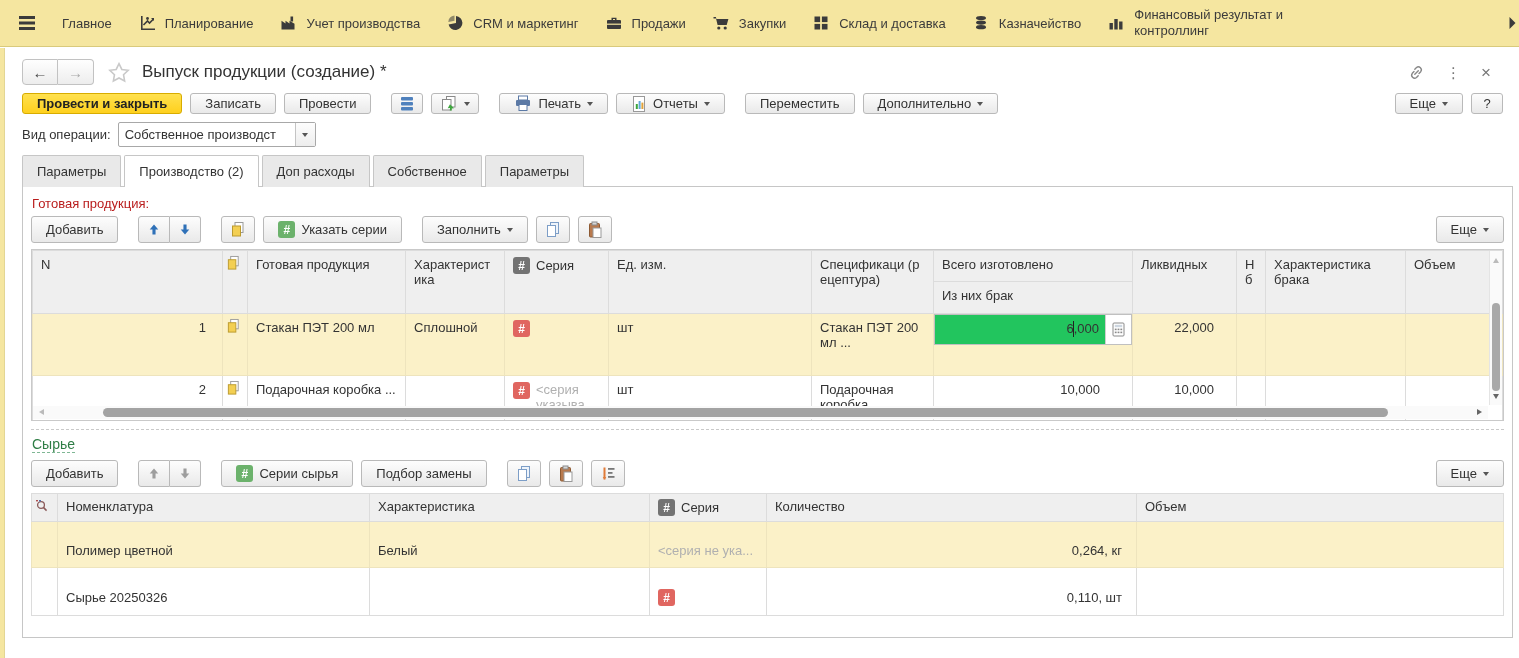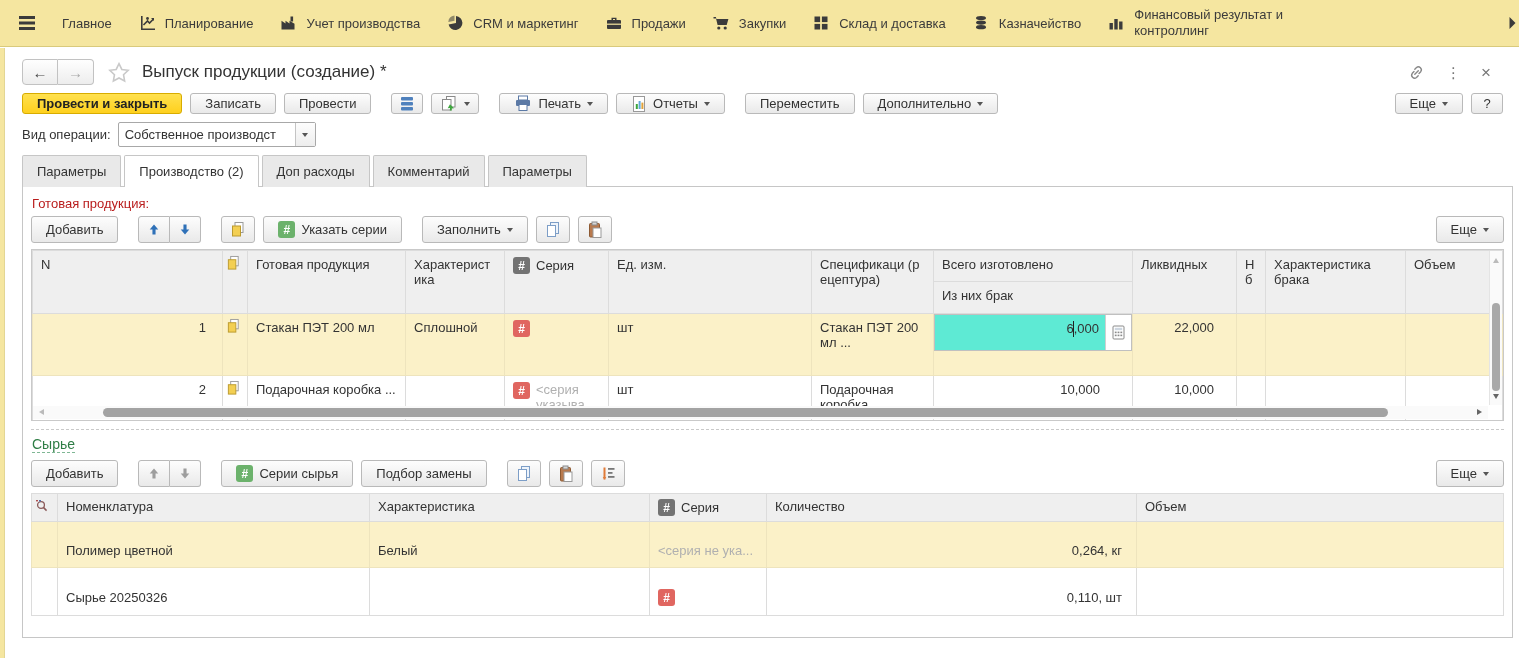--- a/index.html
+++ b/index.html
@@ -104,21 +104,21 @@
   .split-head .bot { padding:6px 8px; height:31px; }
   td { padding:6px 8px; }
   td.num { text-align:right; }
   .rowsel td { background:#fbf1c8; border-color:#eee4bd; }
   .serieswrap { display:flex; gap:6px; align-items:flex-start; }
   .ph { color:#b0b0b0; }
   .cellhead-series { display:flex; align-items:center; gap:6px; }
 
   
   td.editcell { padding:0; }
-  .editbox { margin:0; height:37px; background:#5eead4; border:1px solid #c0c0c0; display:flex; position:relative; }
+  .editbox { margin:0; height:31px; background:#22c55e; border:1px solid #c0c0c0; display:flex; position:relative; }
   .editbox .etext { flex:1; text-align:right; padding:6px 6px 0 0; }
   .caret-bar { position:absolute; right:57px; top:6px; width:1px; height:16px; background:#222; }
   .calcbtn { width:26px; border-left:1px solid #cfcfcf; display:flex; align-items:center; justify-content:center; background:#fff; cursor:pointer; }
 
   
   .vscroll { position:absolute; top:1px; right:1px; bottom:15px; width:13px; background:#fafafa; border-left:1px solid #e4e4e4; }
   .vthumb { position:absolute; left:2px; right:2px; top:52px; height:88px; background:#a9a9a9; border-radius:5px; }
   .tri-up    { position:absolute; top:4px;  left:3px; width:0; height:0; border:3.5px solid transparent; border-bottom:5px solid #bbb; }
   .tri-down  { position:absolute; bottom:3px; left:3px; width:0; height:0; border:3.5px solid transparent; border-top:5px solid #666; }
   .hscroll { position:absolute; left:1px; right:15px; bottom:1px; height:13px; background:#fafafa; }
@@ -340,21 +340,21 @@
     <span class="cbtn">
         <span class="caret"></span>
       </span>
   </div>
 </div>
 
 <div class="tabs">
   <div class="tab"><span>Параметры</span></div>
   <div class="tab active"><span>Производство (2)</span></div>
   <div class="tab"><span>Доп расходы</span></div>
-  <div class="tab"><span>Комментарий</span></div>
+  <div class="tab"><span>Собственное</span></div>
   <div class="tab"><span>Параметры</span></div>
 </div>
 
 <div class="panel">
 
   <div class="section-label">Готовая продукция:</div>
 
   
   <div class="tbar">
     <div class="btn">

